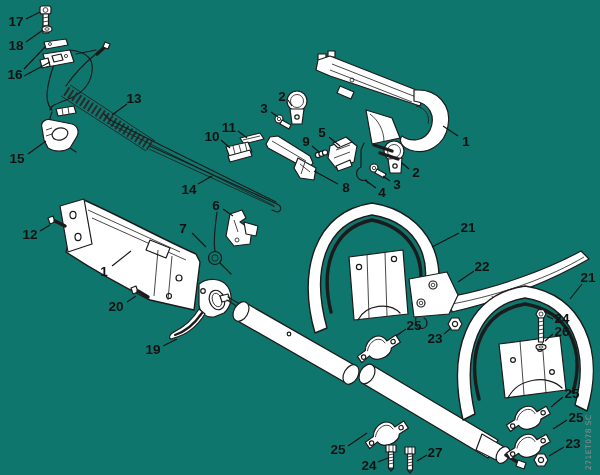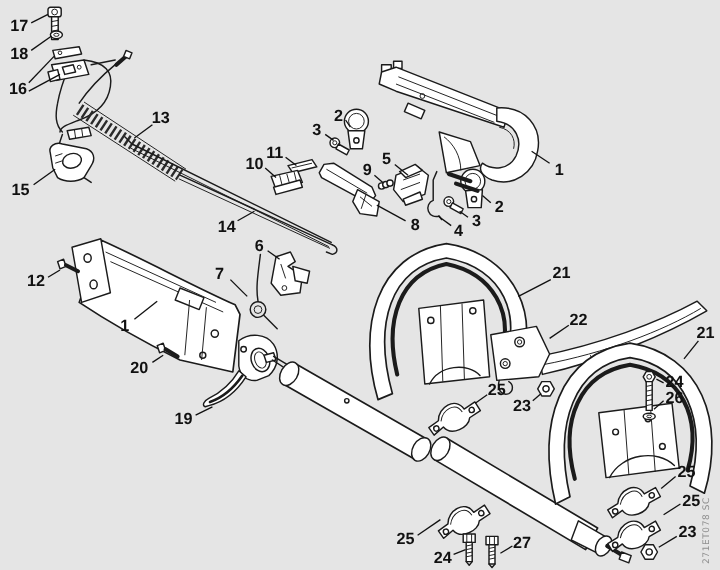--- a/index.html
+++ b/index.html
@@ -1,16 +1,16 @@
 <!DOCTYPE html>
 <html><head>
 <meta charset="utf-8">
 <style>
   html,body{margin:0;padding:0;background:#ffffff;}
-  #page{width:600px;height:475px;position:relative;background:#e5e5e5;overflow:hidden;}
+  #page{width:600px;height:475px;position:relative;background:#0f766e;overflow:hidden;}
   svg{display:block;}
   .ln{fill:none;stroke:#1b1b1b;stroke-width:1.2;stroke-linecap:round;stroke-linejoin:round;}
   .fw{fill:#ffffff;stroke:#1b1b1b;stroke-width:1.2;stroke-linejoin:round;}
   .fw2{fill:#ffffff;stroke:#1b1b1b;stroke-width:1.4;stroke-linejoin:round;}
   .thin{fill:none;stroke:#1b1b1b;stroke-width:0.8;}
   .thick{fill:none;stroke:#1b1b1b;stroke-width:3.4;stroke-linecap:round;}
   .coil{fill:none;stroke:#2a2a2a;stroke-width:10;stroke-dasharray:2 2.7;}
   .leader{stroke:#111111;stroke-width:1.1;}
   .callout{font:bold 13.5px "Liberation Sans",sans-serif;fill:#111111;text-anchor:middle;dominant-baseline:central;}
   .wm{font:7.5px "DejaVu Sans",sans-serif;fill:#8f8f8f;letter-spacing:.5px;}

